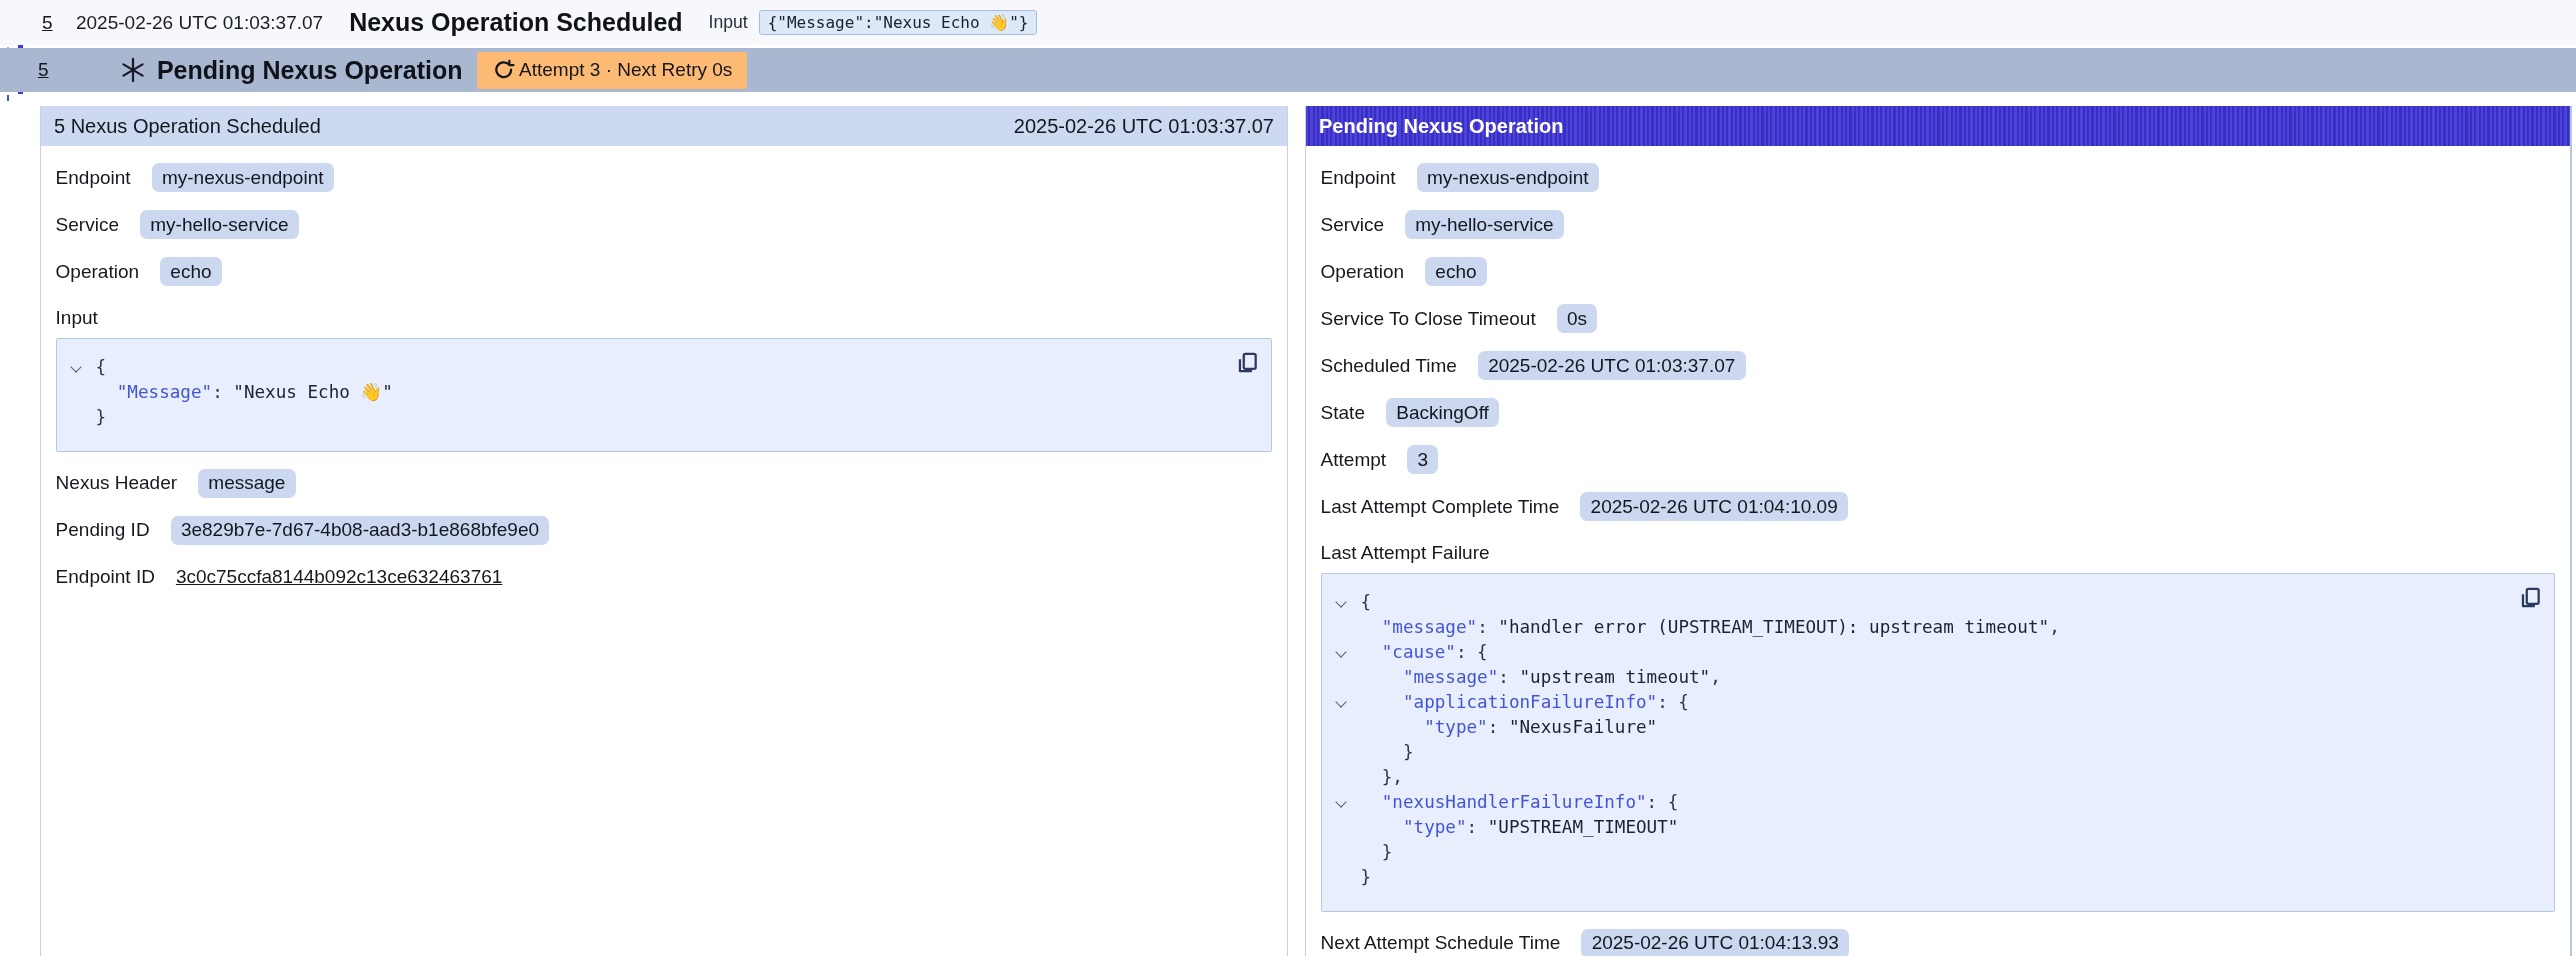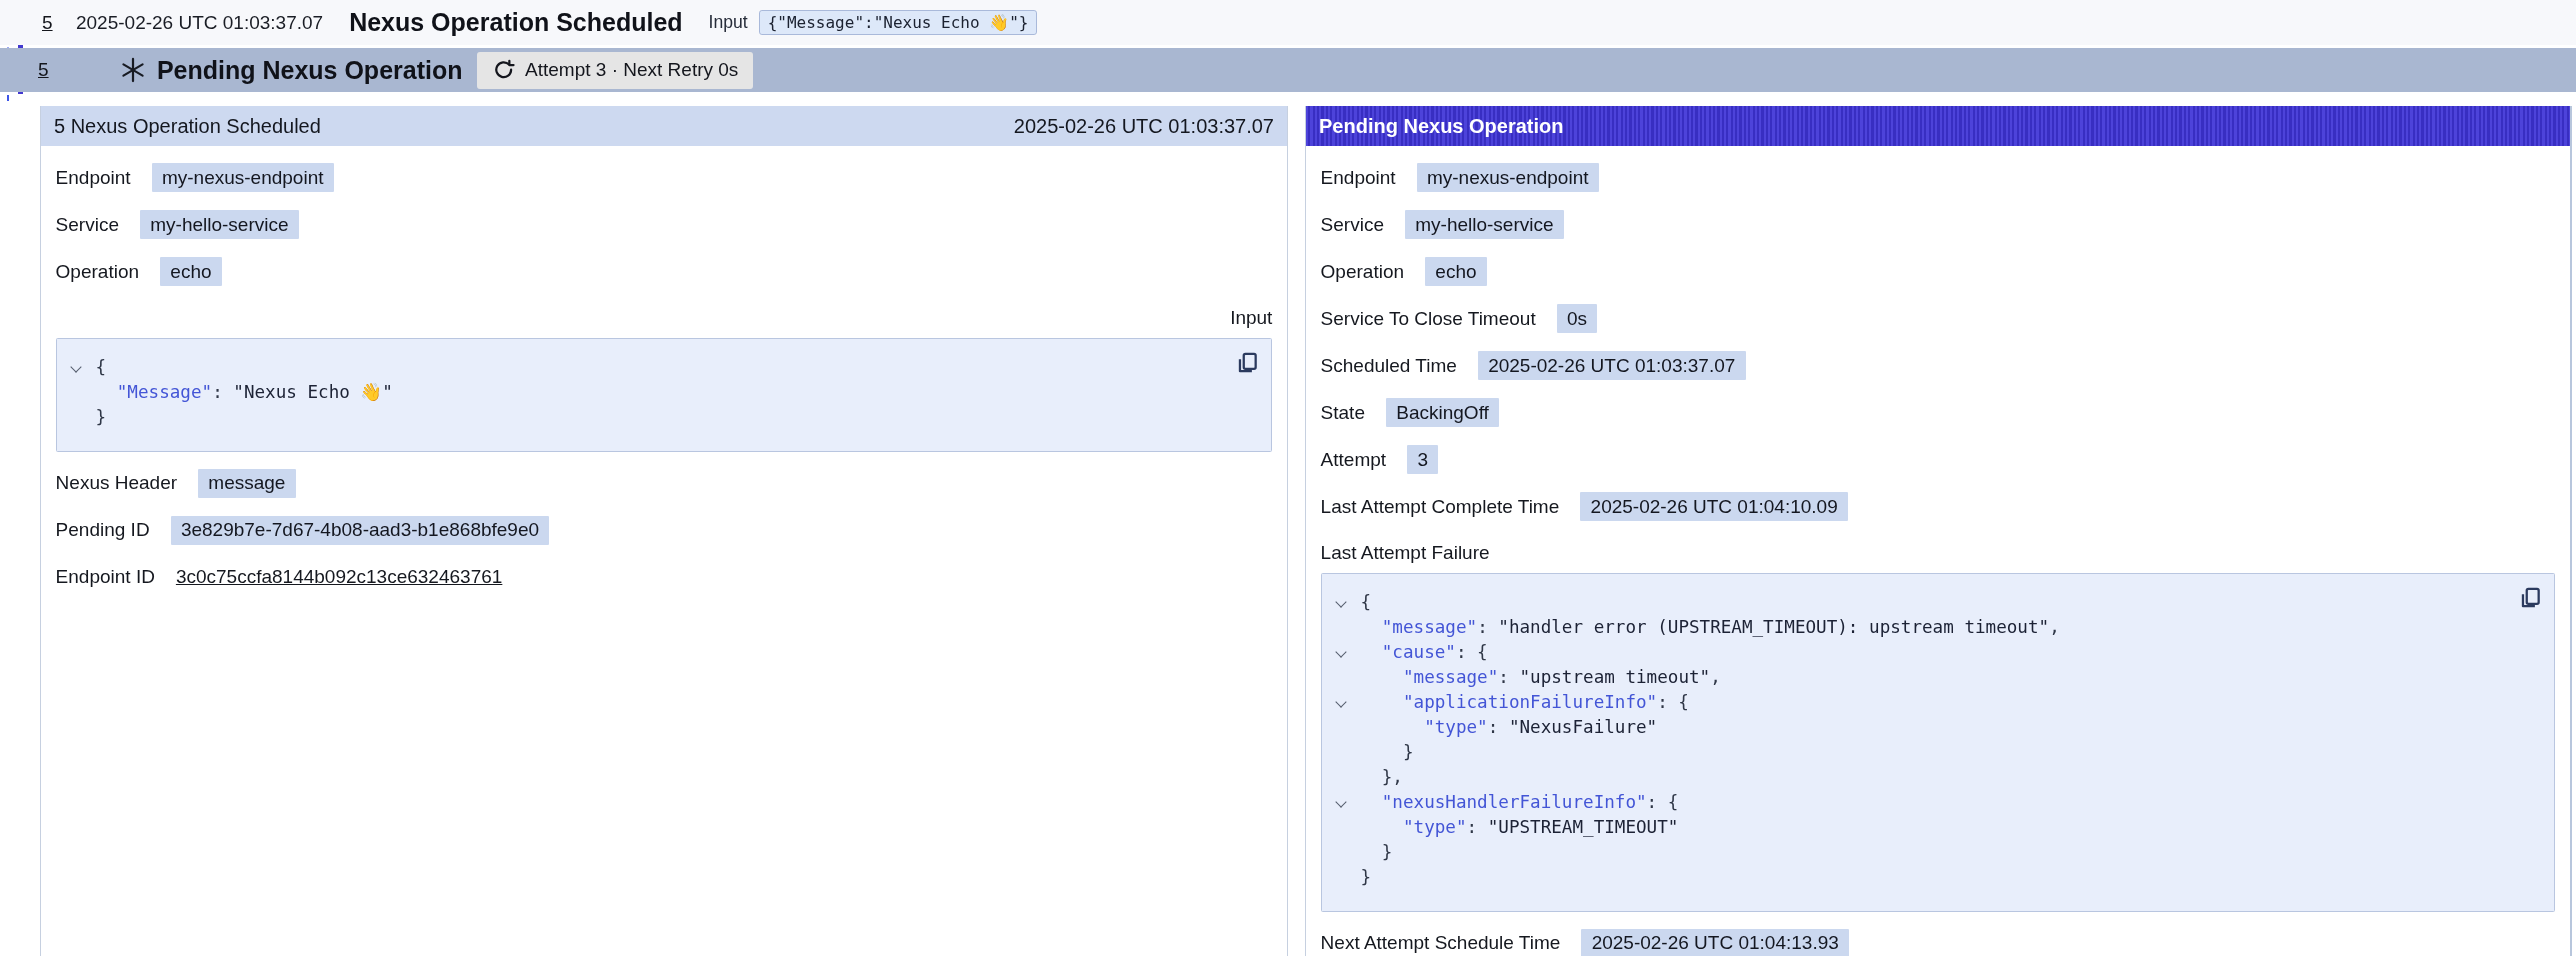--- a/index.html
+++ b/index.html
@@ -24,37 +24,37 @@
     display:flex; align-items:center; }
   .row-id { margin-left:42px; font-size:19px; color:#14161c; text-decoration:underline; cursor:pointer; }
   .pending-row .row-id { margin-left:38px; }
   .row-time { margin-left:23.4px; font-size:19px; color:#1a1d25; }
   .row-title { margin-left:26px; font-size:25px; font-weight:700; color:#101219; }
   .row-input-label { margin-left:26px; font-size:17.6px; color:#272d3a; }
   .input-chip { margin-left:11.7px; background:#dde8f9; border:1.5px solid #a9b9da; border-radius:2.9px;
     padding:2.2px 7.3px; font-family:"DejaVu Sans Mono", monospace; font-size:16px; color:#1b2130; }
   .asterisk-wrap { margin-left:70px; display:flex; align-items:center; }
   .pending-row .row-title { margin-left:10.3px; }
-  .retry-badge { margin-left:14.6px; background:#e5e5e5; border-radius:2.9px; height:37px;
-    display:inline-flex; align-items:center; gap:10px; padding:0 14.6px; font-size:19px; font-weight:500; color:#14161d; cursor:pointer; }
+  .retry-badge { margin-left:14.6px; background:#fdba74; border-radius:2.9px; height:37px;
+    display:inline-flex; align-items:center; gap:4px; padding:0 14.6px; font-size:19px; font-weight:500; color:#14161d; cursor:pointer; }
 
   
   .panel { position:absolute; top:106px; height:850px; background:#fff; }
-  .panel-left { left:40px; width:1248px; border-left:1.5px solid #c6d0e0; border-right:1.5px solid #c6d0e0;text-align:right; }
+  .panel-left { left:40px; width:1248px; border-left:1.5px solid #c6d0e0; border-right:1.5px solid #c6d0e0; }
   .panel-right { left:1305px; width:1267px; border-left:1.5px solid #c6d0e0; border-right:2.9px solid #b8c6dc; }
   .panel-header { height:40px; display:flex; align-items:center; justify-content:space-between;
     padding:0 13px; font-size:20px; }
   .panel-left .panel-header { background:#cdd9f0; color:#14171f; }
   .panel-right .panel-header { color:#ffffff; font-weight:600;
     background:repeating-linear-gradient(90deg,#4d43da 0px,#4d43da 2.2px,#382ec2 2.2px,#382ec2 4.4px); }
   .panel-body { padding:0 14.6px; }
 
   .field-row { margin-top:16px; min-height:31px; display:flex; align-items:center; gap:21px;
     font-size:19px; color:#15181f; }
-  .badge { background:#cbd8ef; border-radius:1px; padding:3.7px 10.3px; font-size:19px; color:#141720; white-space:nowrap; }
+  .badge { background:#cbd8ef; border-radius:7px; padding:3.7px 10.3px; font-size:19px; color:#141720; white-space:nowrap; }
   .field-link { color:#15181f; text-decoration:underline; cursor:pointer; white-space:nowrap; }
   .section-label { margin-top:17.6px; font-size:19px; color:#15181f; line-height:25px; }
 
   .code-block { position:relative; margin-top:8.8px; background:#e8eefb; border:1.5px solid #b9c6e0;
     border-radius:1.5px; padding:16px 47px 20.5px 13px;
     font-family:"DejaVu Sans Mono", monospace; font-size:17.6px; line-height:25px; color:#242a3a; }
   .code-line { display:flex; white-space:pre; }
   .code-gutter { width:26px; flex:0 0 26px; display:flex; align-items:center; }
   .chev { width:8px; height:8px; border-right:1.5px solid #565e6e; border-bottom:1.5px solid #565e6e;
     transform:rotate(45deg) translate(-0.7px,-0.7px); margin-left:2.9px; }

